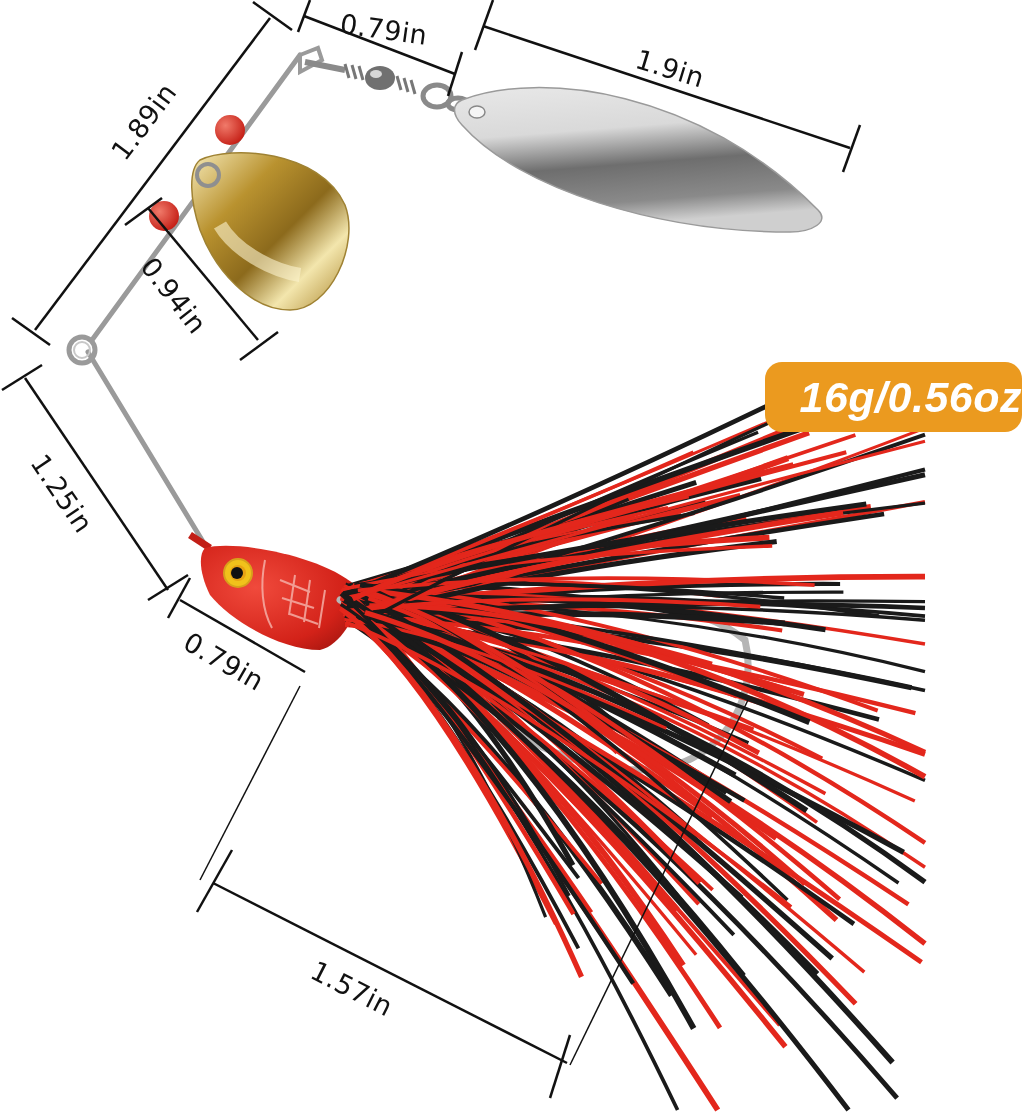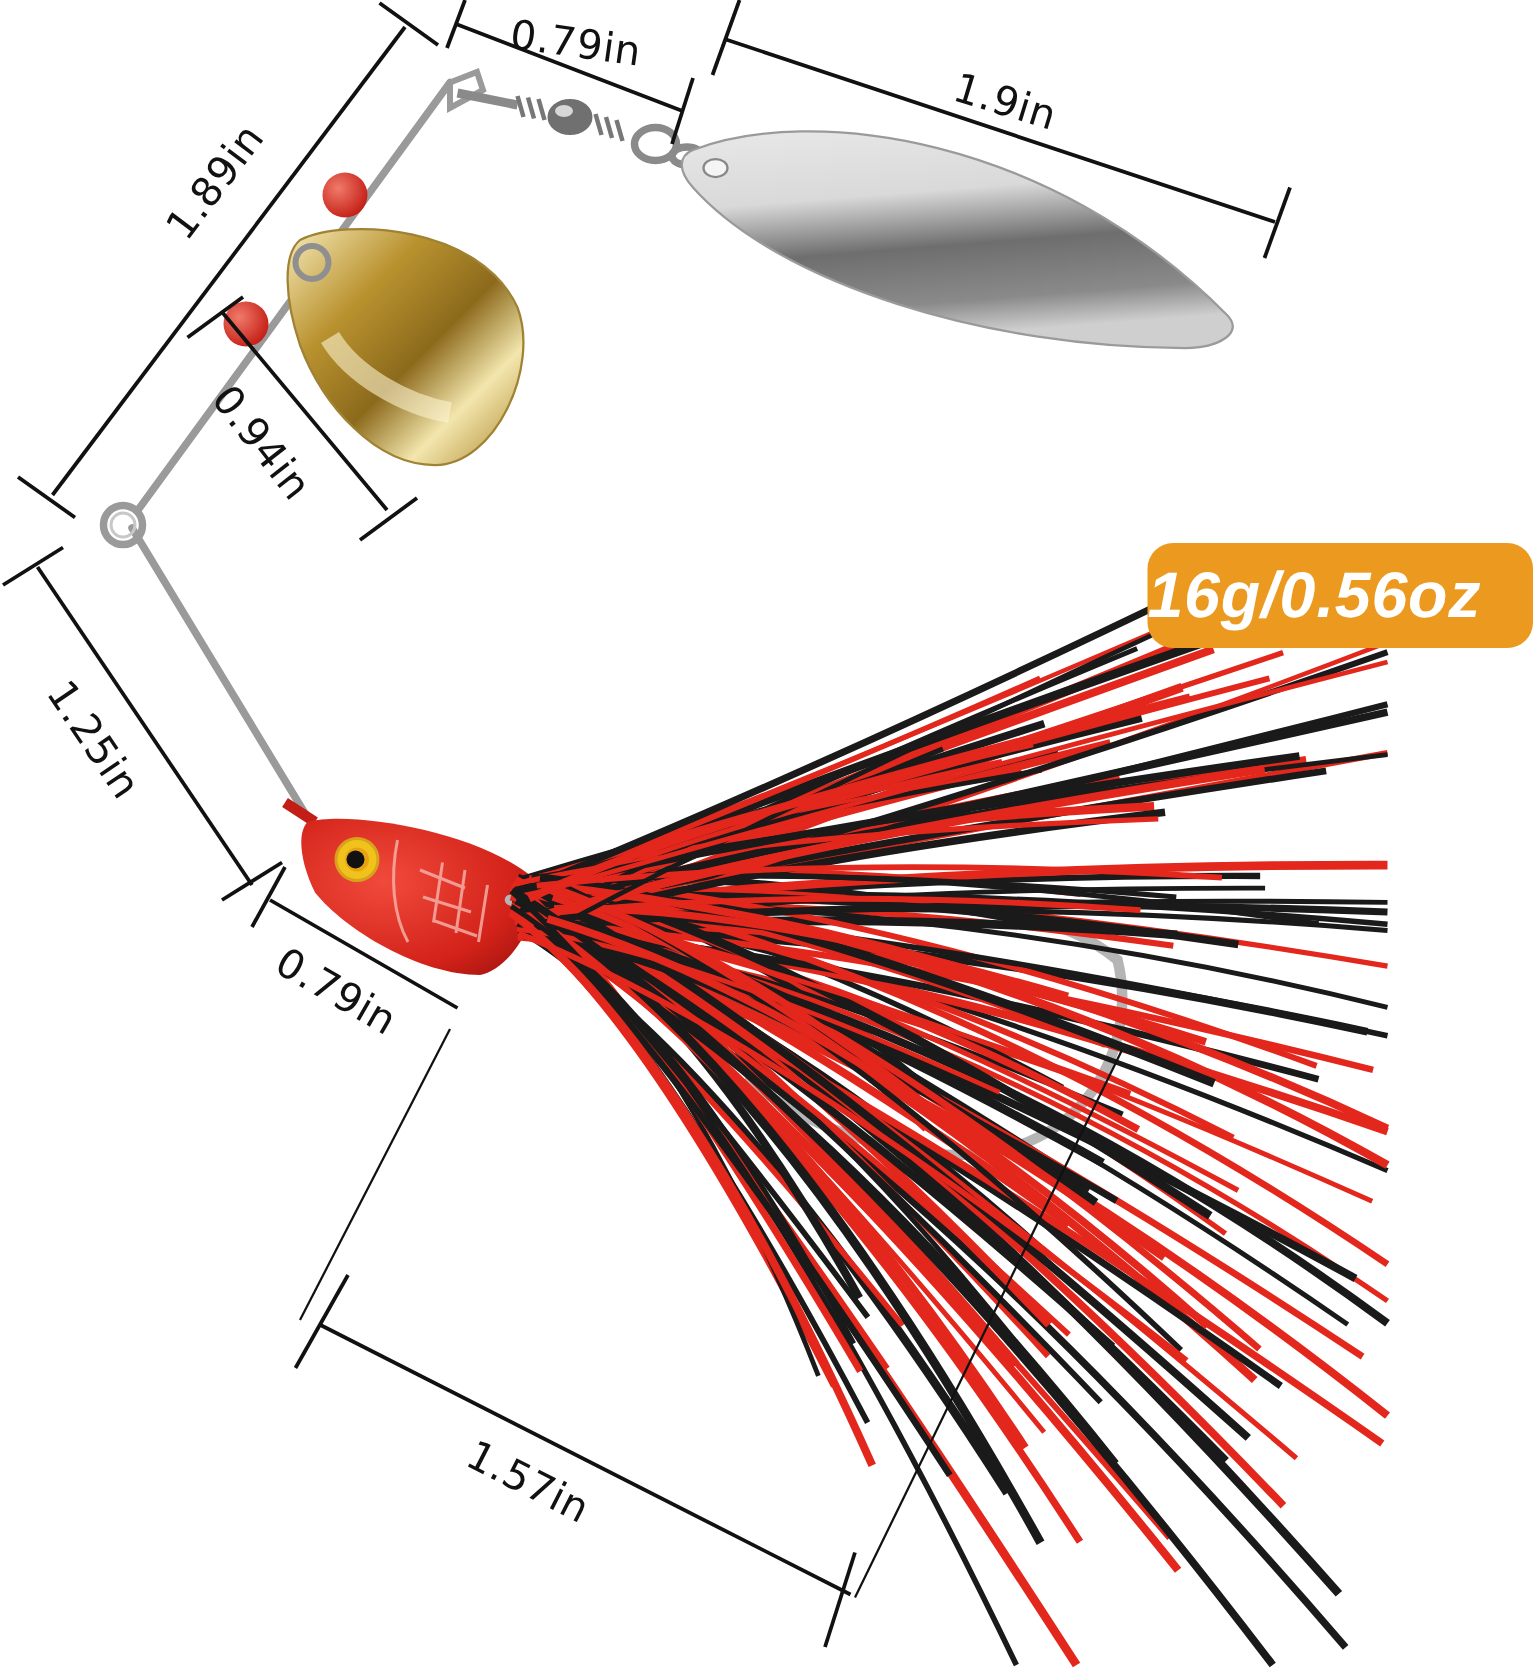--- a/index.html
+++ b/index.html
@@ -4,21 +4,21 @@
   <style>
     html, body { margin: 0; padding: 0; background: #ffffff; }
     body { width: 1024px; height: 1120px; position: relative; overflow: hidden;
            font-family: "DejaVu Sans", sans-serif; }
     #stage { position: absolute; left: 0; top: 0; width: 1024px; height: 1120px; }
     .dim-label { position: absolute; font-family: "DejaVu Sans", sans-serif; font-size: 27px;
                  color: #111111; white-space: nowrap; transform-origin: center center;
                  line-height: 1; letter-spacing: 0.5px; }
     .weight-badge { position: absolute; left: 765px; top: 362px; width: 257px; height: 70px;
                     background: #eb9a1f; border-radius: 17px; display: flex;
-                    align-items: center; justify-content: flex-start; }
+                    align-items: center; justify-content: flex-end; }
     .weight-text { font-family: "Liberation Sans", sans-serif; font-weight: bold; font-style: italic;
                    font-size: 43px; color: #ffffff; letter-spacing: 0.5px; }
   </style>
 </head>
 <body>
 
 <div id="stage">
   <svg width="1024" height="1120" viewBox="0 0 1024 1120" xmlns="http://www.w3.org/2000/svg">
     <defs>
       <linearGradient id="silverGrad" x1="0" y1="0" x2="0.2" y2="1">

